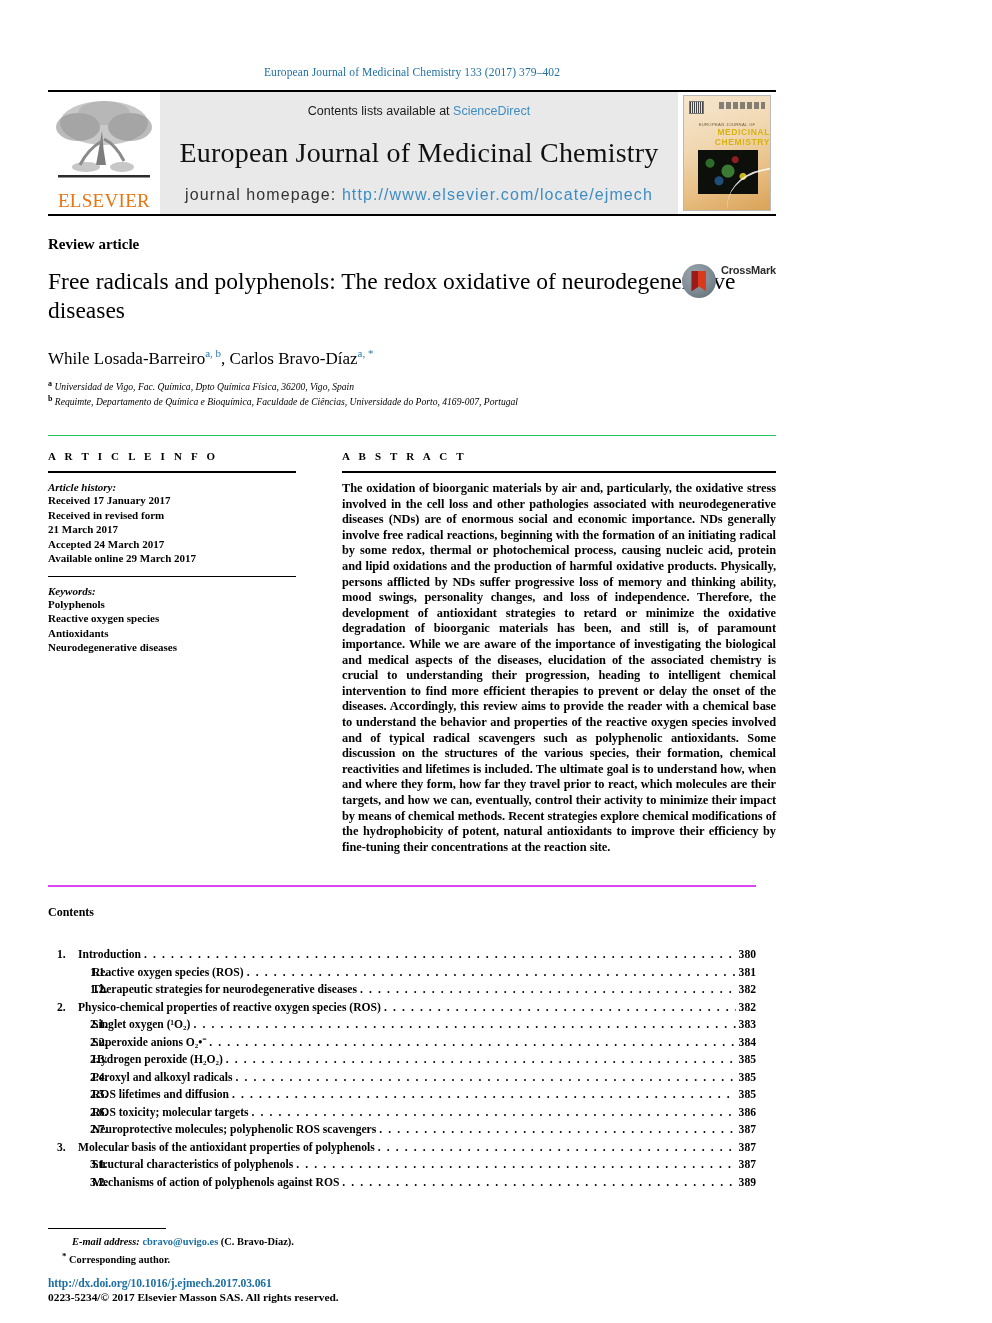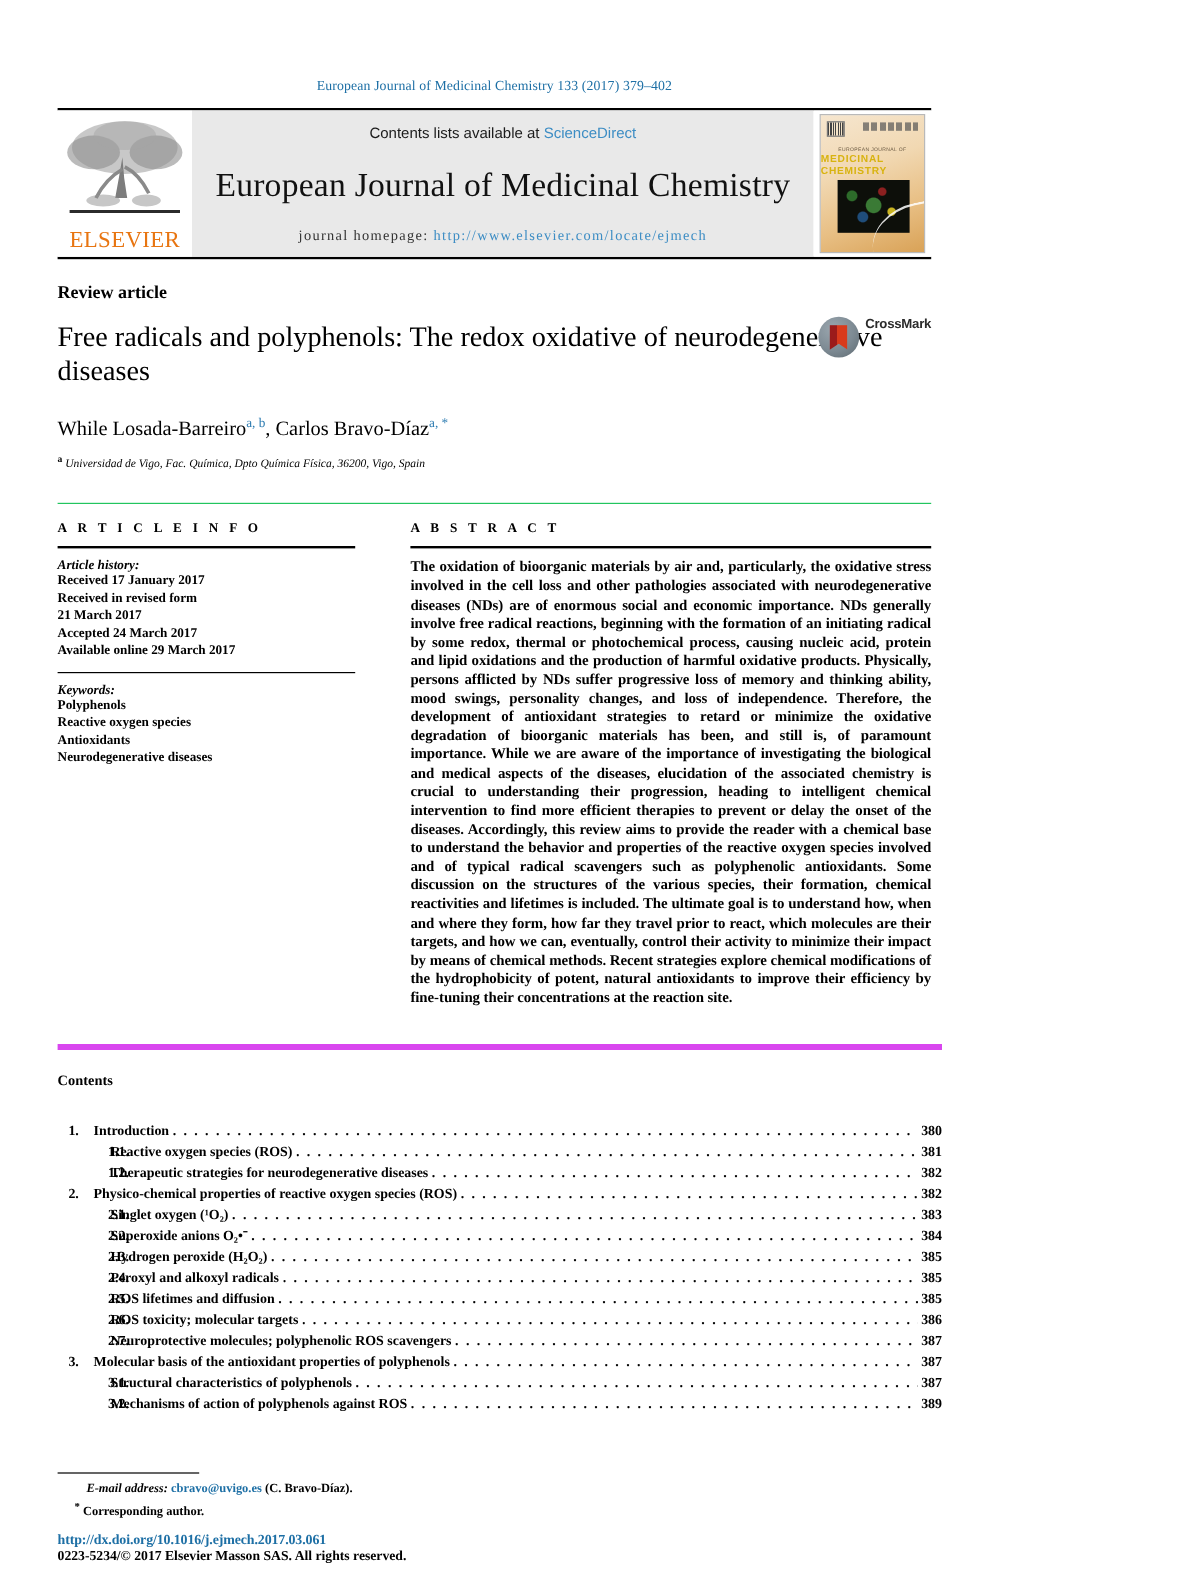--- a/index.html
+++ b/index.html
@@ -71,22 +71,22 @@
   }
   .contents-line .sd { color: #3d8dc4; }
   .journal-name {
     font-family: "Liberation Serif", serif;
     font-size: 28px;
     color: #111;
     letter-spacing: .2px;
     padding: 2px 0 0 0;
   }
   .homepage-line {
-    font-family: Liberation Serif, serif;
-    font-size: 12px;
+    font-family: Liberation Sans, sans-serif;
+    font-size: 16px;
     letter-spacing: 1.1px;
     color: #333;
   }
   .homepage-line .url { color: #3d8dc4; }
 
   .cover-thumb {
     width: 98px;
     flex: 0 0 98px;
     display: flex;
     align-items: center;
@@ -107,21 +107,21 @@
     background: repeating-linear-gradient(90deg,#444 0 1px,#f4e3c8 1px 2px);
     border: 1px solid #777;
   }
   .cover-toptext {
     position: absolute; top: 6px; right: 5px; width: 46px; height: 7px;
     background: repeating-linear-gradient(90deg,#555 0 5px,transparent 5px 7px);
     opacity: .7;
   }
   .cover-j1 { position:absolute; top:26px; left:0; right:0; text-align:center;
     font-family:"Liberation Sans",sans-serif; font-size:4.2px; letter-spacing:.3px; color:#6b5a43;}
-  .cover-j2 { position:absolute; top:32px; left:0; right:0; text-align:left;
+  .cover-j2 { position:absolute; top:32px; left:0; right:0; text-align:right;
     font-family:"Liberation Sans",sans-serif; font-weight:bold; font-size:8.5px;
     letter-spacing:.6px; color:#d8b310; line-height:9.5px;}
   .cover-img {
     position:absolute; top:54px; left:14px; width:60px; height:44px;
     background:#0d0f0a;
     background-image:
       radial-gradient(circle at 20% 30%, #2d6b2a 0 4px, transparent 5px),
       radial-gradient(circle at 62% 22%, #8c2020 0 3px, transparent 4px),
       radial-gradient(circle at 75% 60%, #c9b321 0 3px, transparent 4px),
       radial-gradient(circle at 35% 70%, #1f4d7a 0 4px, transparent 5px),
@@ -201,21 +201,21 @@
   .abstract-body {
     font-size: 12.4px; line-height: 15.6px; text-align: justify;
     font-weight: bold; letter-spacing: -.05px;
   }
   .copyright {
     margin-top: 10px; text-align: right;
     font-size: 12.2px; font-weight: bold;
   }
 
   
-  .contents-wrap { margin: 30px 39px 0 48px; border-top: 5px solid #d946ef; padding-top: 18px; }
+  .contents-wrap { margin: 30px 68px 0 48px; border-top: 2px solid #d946ef; padding-top: 18px; }
   .contents-title { font-weight: bold; font-size: 12px; margin-bottom: 26px; }
 
   .toc-row {
     display: flex; align-items: baseline;
     font-size: 11.6px; line-height: 17.5px; font-weight: bold;
     white-space: nowrap;
   }
   .toc-num { flex: 0 0 auto; }
   .toc-l1 .toc-num { width: 30px; padding-left: 9px; }
   .toc-l2 .toc-num { width: 44px; padding-left: 42px; }
@@ -297,20 +297,24 @@
     <h1 class="title">Free radicals and polyphenols: The redox oxidative of neurodegenerative diseases</h1>
 
     <div class="authors">
       <span>While Losada-Barreiro</span><sup>a, b</sup><span>, </span><span>Carlos Bravo-Díaz</span><sup>a, *</sup>
     </div>
 
     <div class="affil">
       <sup>a</sup>
       <span>Universidad de Vigo, Fac. Química, Dpto Química Física, 36200, Vigo, Spain</span>
     </div>
+    <div class="affil">
+      <sup>b</sup>
+      <span>Requimte, Departamento de Química e Bioquímica, Faculdade de Ciências, Universidade do Porto, 4169-007, Portugal</span>
+    </div>
 
     <div class="crossmark">
       <div class="cm-circle">
           <div class="cm-book"></div>
         </div>
       <div class="cm-label">CrossMark</div>
     </div>
   </div>
 
   <div class="infoblock">

